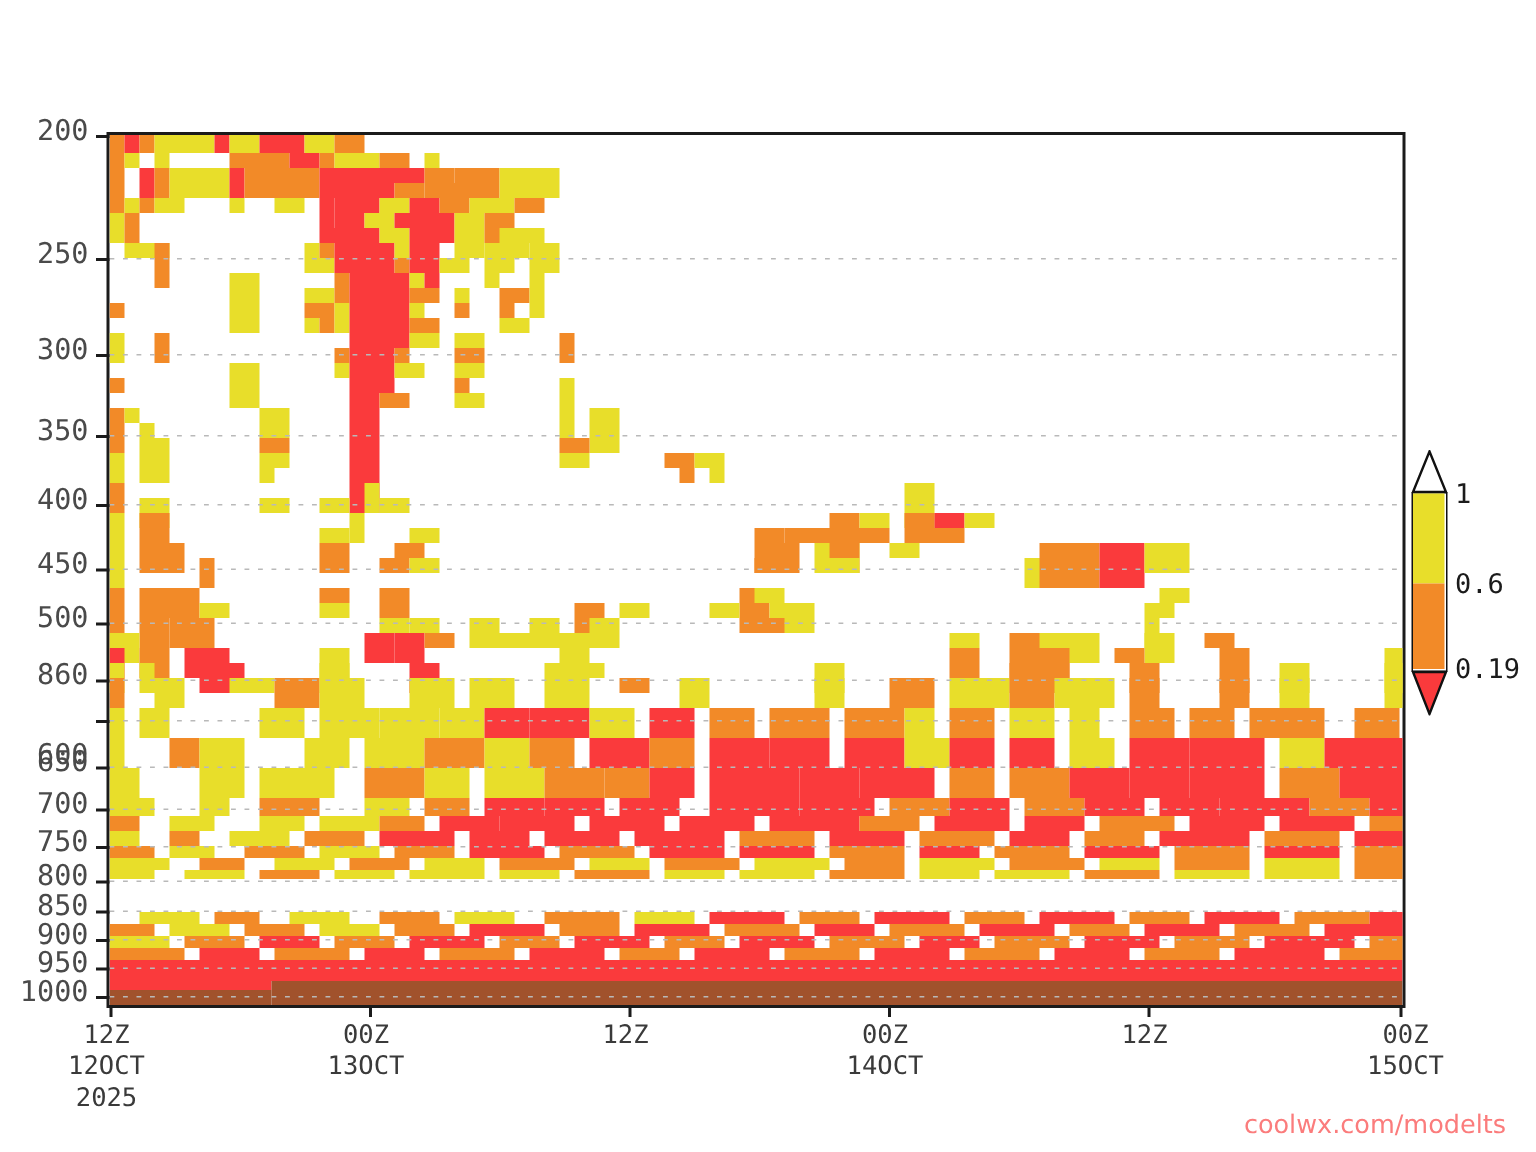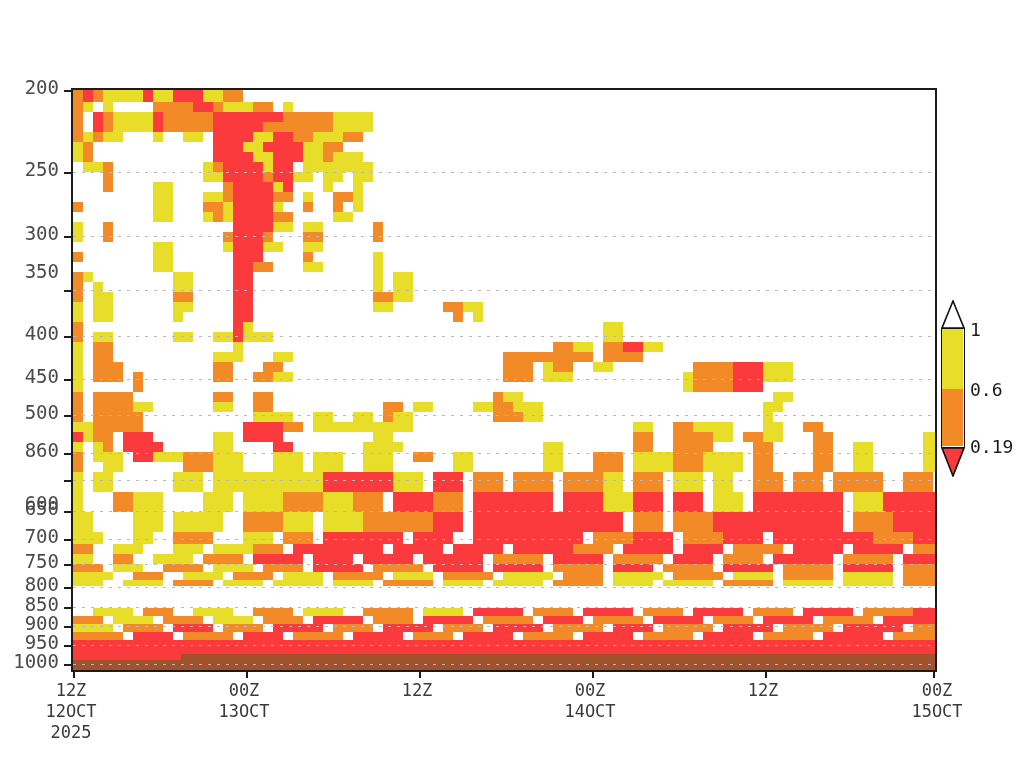--- a/index.html
+++ b/index.html
@@ -74,21 +74,21 @@
 </head>
 <body>
 
 <div id="stage">
 
 
   <div id="y-axis-labels">
       <div class="ylabel" style="top: 76px;">200</div>
       <div class="ylabel" style="top: 158px;">250</div>
       <div class="ylabel" style="top: 222px;">300</div>
-      <div class="ylabel" style="top: 260px;">350</div>
+      <div class="ylabel" style="top: 276px;">350</div>
       <div class="ylabel" style="top: 322px;">400</div>
       <div class="ylabel" style="top: 365px;">450</div>
       <div class="ylabel" style="top: 401px;">500</div>
       <div class="ylabel" style="top: 439px;">860</div>
       <div class="ylabel" style="top: 492px;">600</div>
       <div class="ylabel" style="top: 497px;">650</div>
       <div class="ylabel" style="top: 525px;">700</div>
       <div class="ylabel" style="top: 550px;">750</div>
       <div class="ylabel" style="top: 573px;">800</div>
       <div class="ylabel" style="top: 593px;">850</div>
@@ -687,14 +687,15 @@
     <div id="cb-arrow-bot-o">
       <svg width="24" height="30" viewBox="0 0 24 30">
           <polygon points="1,1 23,1 12,29" fill="#fa3a3c" stroke="#111111" stroke-width="1.6"></polygon>
         </svg>
     </div>
   <div class="cb-label" style="top: 19px;">1</div>
       <div class="cb-label" style="top: 79px;">0.6</div>
       <div class="cb-label" style="top: 136px;">0.19</div>
     </div>
 
+  <div id="watermark">coolwx.com/modelts</div>
 
 </div>
 
 </body></html>

